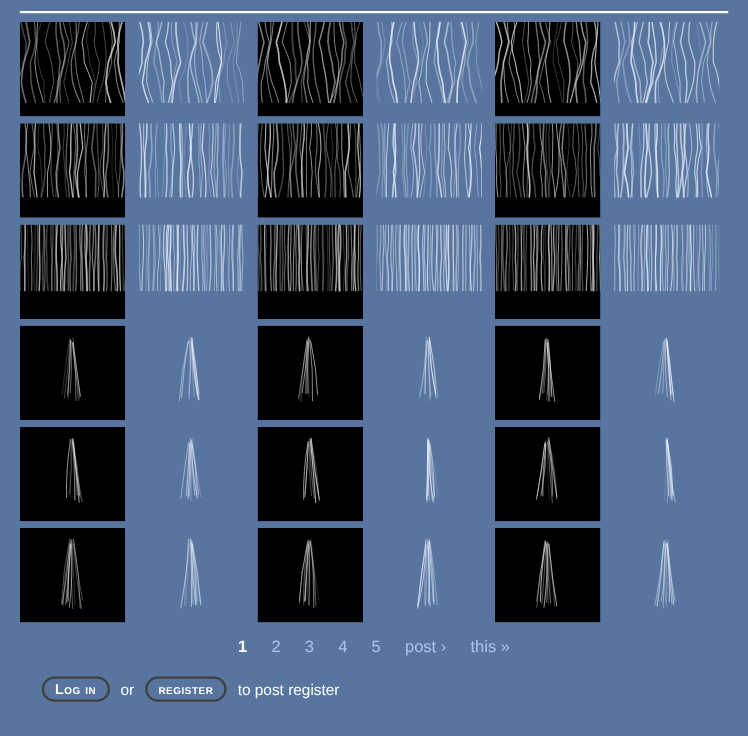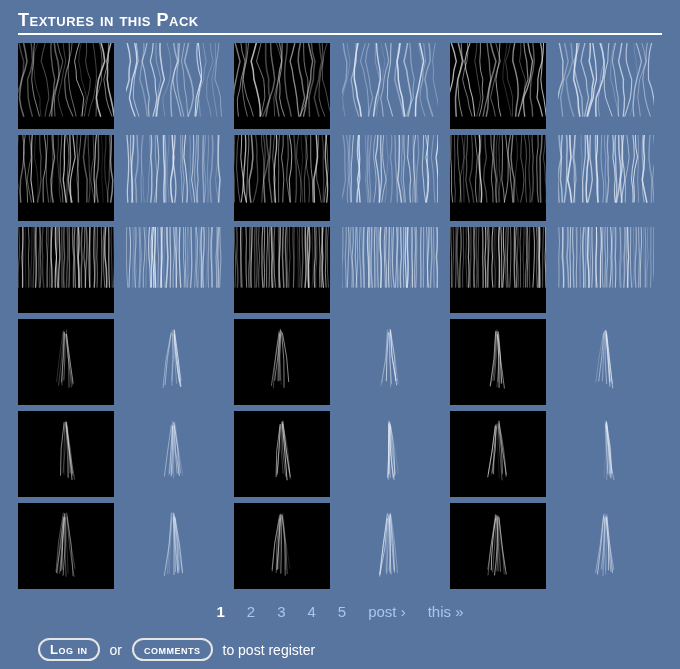--- a/index.html
+++ b/index.html
@@ -31,32 +31,31 @@
     font-family:"Trebuchet MS",Verdana,sans-serif;font-size:15px;
   }
   .pager .pg{color:#a9c6ee;text-decoration:none;cursor:pointer}
   .pager .pg.current{color:#fff;font-weight:bold;cursor:default}
   .comment-line{
     display:flex;align-items:center;gap:10px;
     font-family:"Trebuchet MS",Verdana,sans-serif;font-size:14px;
     margin-left:20px;
   }
   .btn{
-    border:2px solid #e5e5e5;border-radius:12px;
+    border:2px solid #404040;border-radius:12px;
     padding:2px 10px;
     font-family:"Trebuchet MS",Verdana,sans-serif;
     font-variant:small-caps;font-weight:bold;letter-spacing:.5px;
     font-size:13px;color:#fff;background:transparent;cursor:pointer;
   }
 </style>
 </head>
 <body>
 
 <div class="wrap">
-  <div class="section-title">Textures in this Pack</div>
   <div class="rule"></div>
 
   <div class="grid" id="grid">
       <div class="row">
         <a class="thumb">
           <svg viewBox="0 0 96 86">
             <rect width="96" height="86" fill="black"></rect>
             <g fill="none" stroke-linecap="round">
               <path d="M 1.1 0 Q 2.6 9.1 5.7 18.3 Q 5.6 27.4 4.3 36.5 Q 1.1 45.7 -2.0 54.8 Q -4.0 64.0 -3.2 73.1" stroke="#dcdcdc" stroke-width="1.46" opacity="0.29"></path>
               <path d="M 5.6 0 Q 7.7 9.1 9.0 18.3 Q 7.3 27.4 3.5 36.5 Q 2.2 45.7 1.5 54.8 Q 2.3 64.0 5.6 73.1" stroke="#dcdcdc" stroke-width="1.58" opacity="0.46"></path>
@@ -1033,16 +1032,16 @@
       <a class="pg">3</a>
       <a class="pg">4</a>
       <a class="pg">5</a>
       <a class="pg">post ›</a>
       <a class="pg">this »</a>
     </div>
 
   <div class="comment-line">
     <button class="btn">Log in</button>
     <span>or</span>
-    <button class="btn">comments</button>
+    <button class="btn">register</button>
     <span>to post register</span>
   </div>
 </div>
 
 </body></html>

